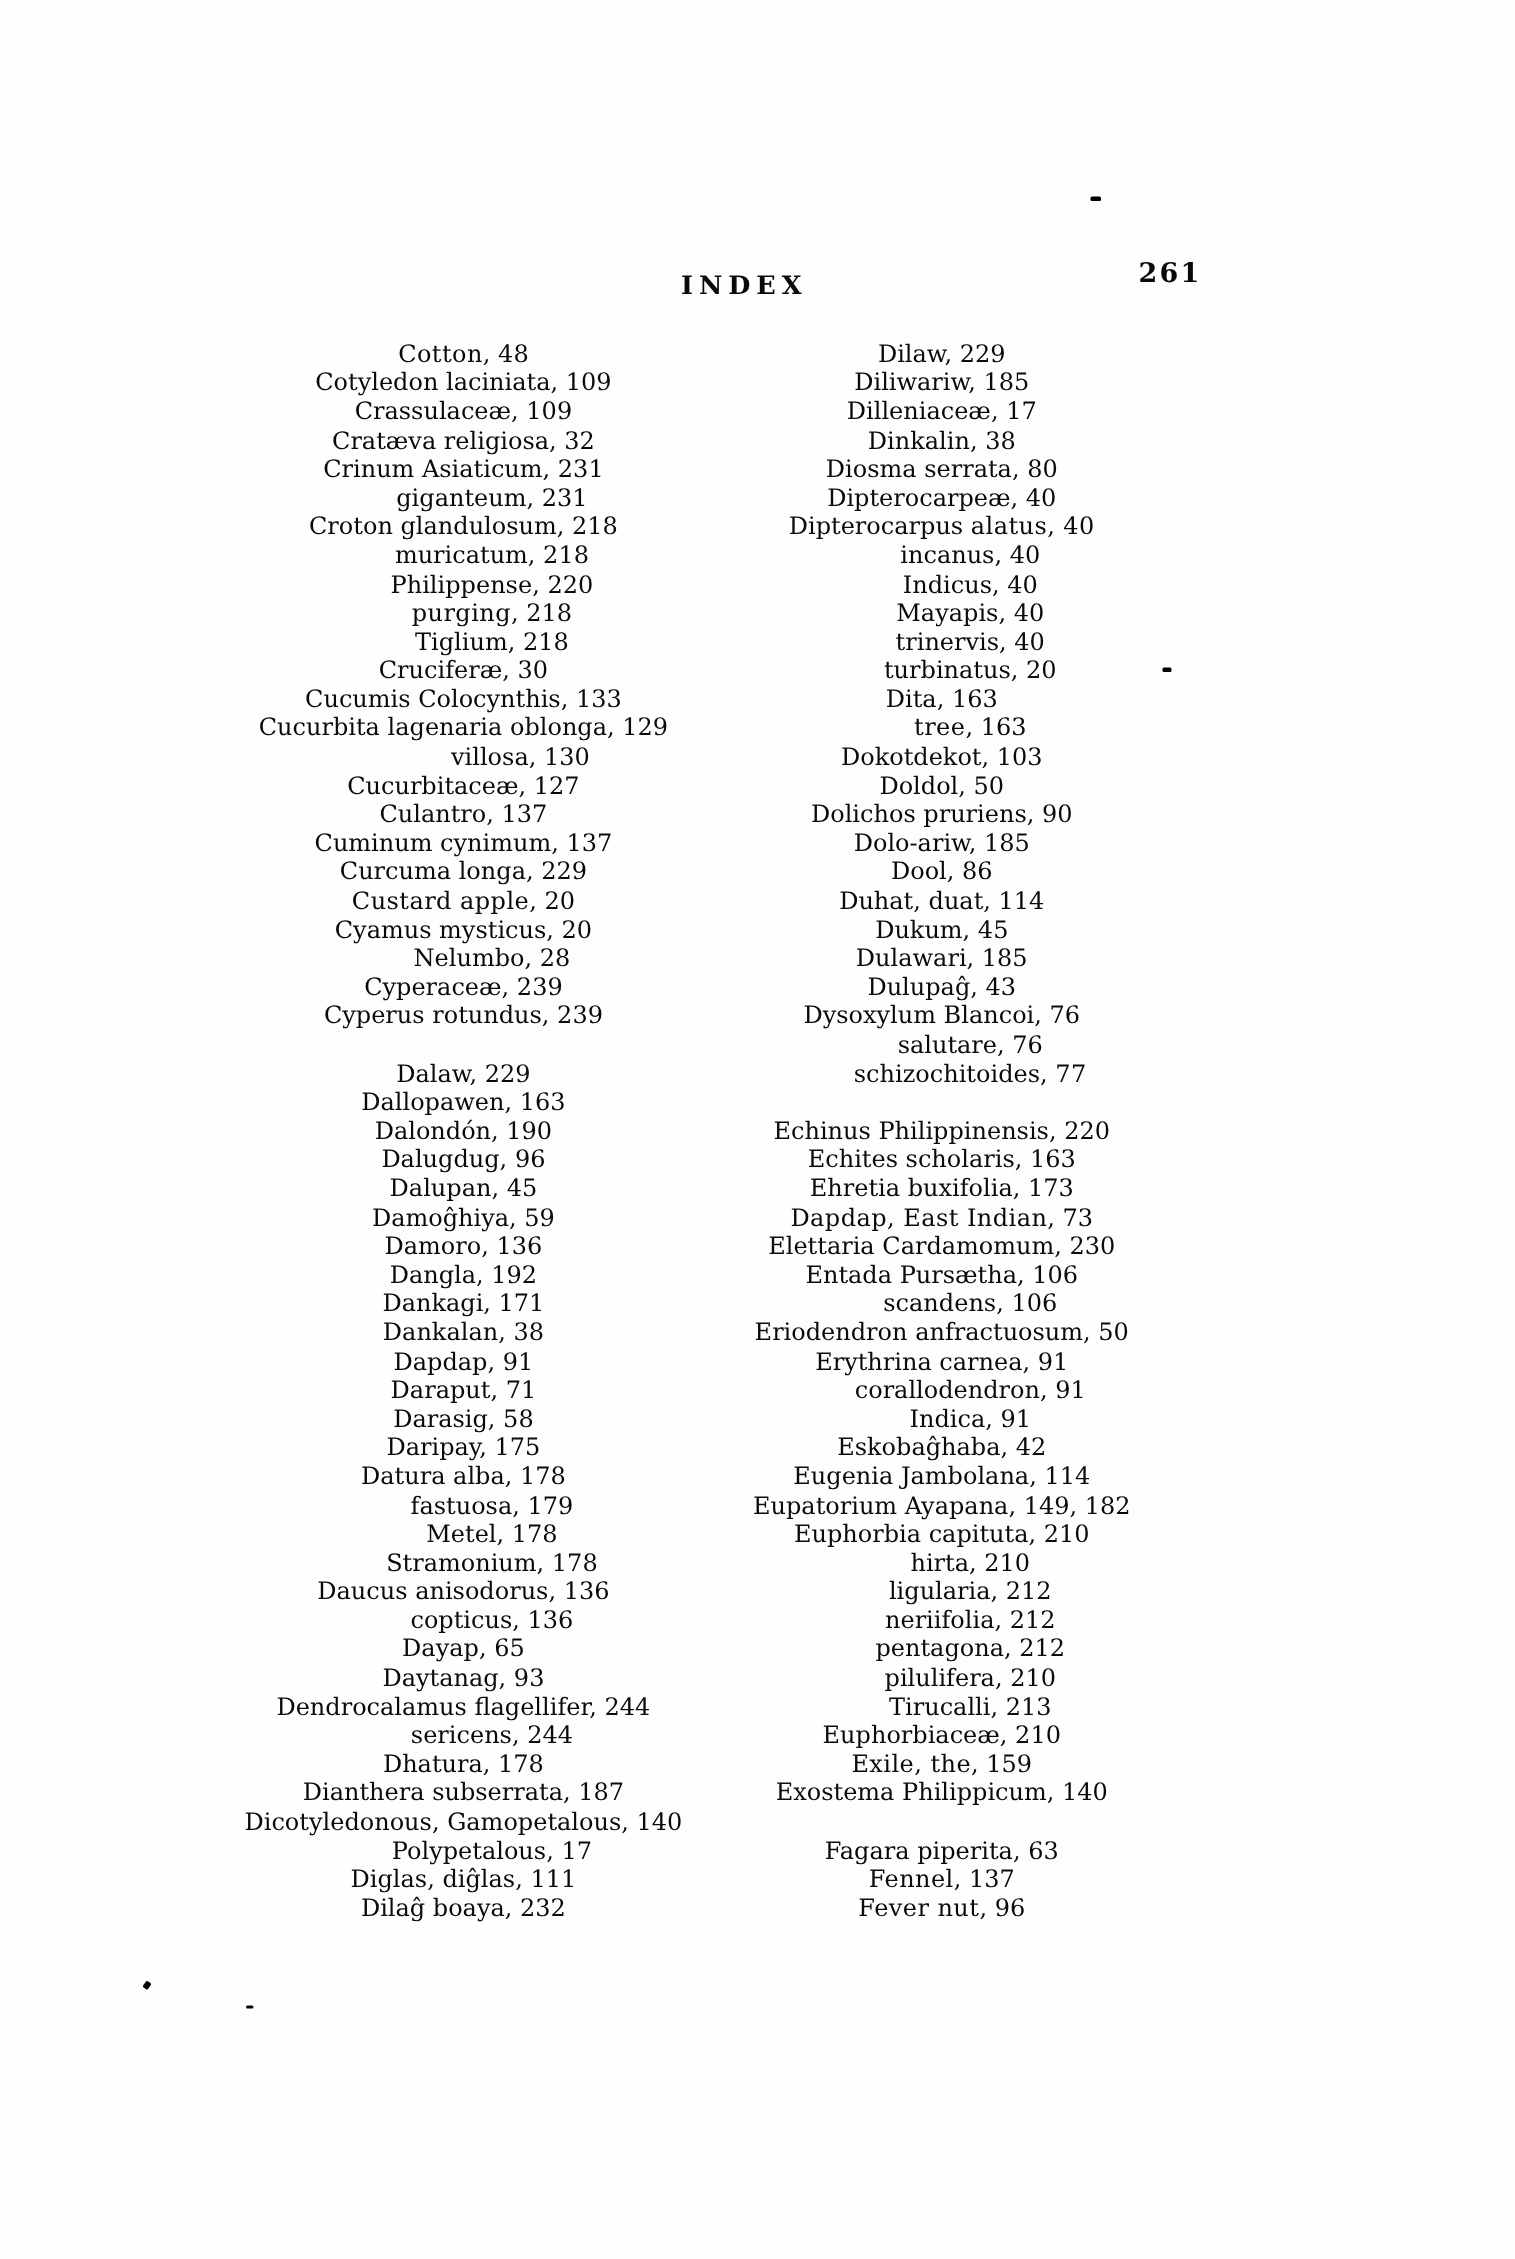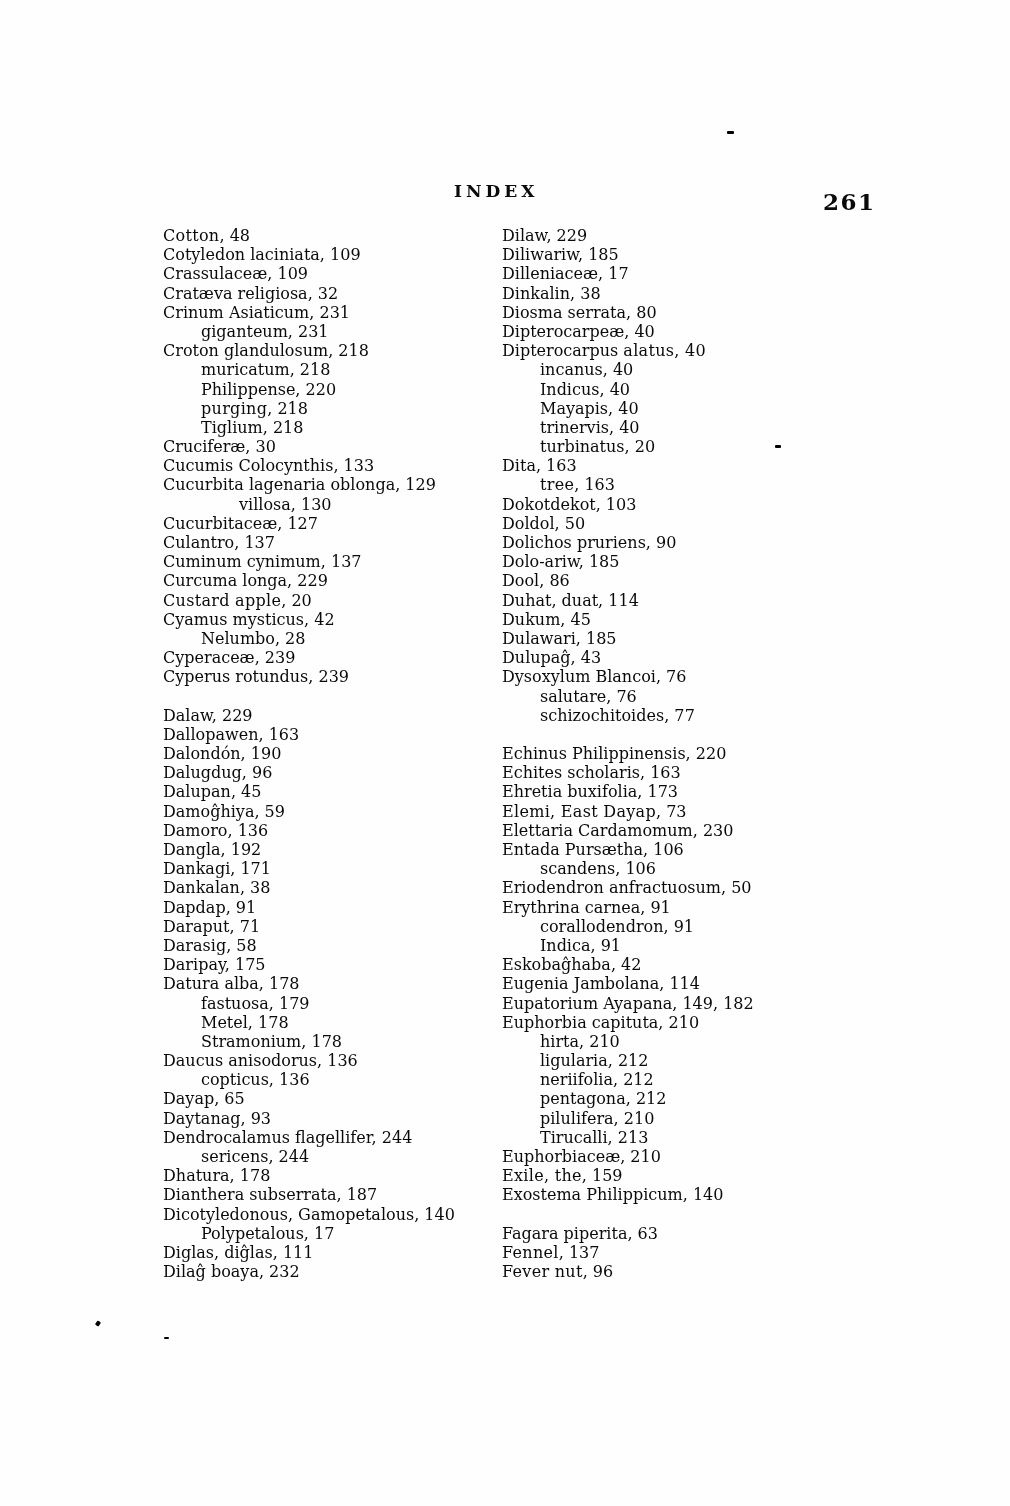--- a/index.html
+++ b/index.html
@@ -12,39 +12,39 @@
     height: 1506px;
     position: relative;
     font-family: "DejaVu Serif", serif;
     color: #0a0a0a;
     overflow: hidden;
   }
   .page {
     position: absolute;
     inset: 0;
     background: #fefefe;
+    text-align: center;
   }
   .header-title {
     position: absolute;
     left: 454px;
     top: 181px;
     font-size: 17px;
     font-weight: bold;
     letter-spacing: 4px;
     white-space: nowrap;
   }
   .page-number {
     position: absolute;
-    left: 823px;
+    left: 759px;
     top: 172px;
-    font-size: 23px;
+    font-size: 18px;
     font-weight: bold;
     letter-spacing: 1.5px;
     white-space: nowrap;
-    margin-top: 16px;
   }
   .col {
     position: absolute;
     top: 226px;
   }
   .col-left  { left: 163px; }
   .col-right { left: 502px; }
   .line {
     height: 19.2px;
     line-height: 19.2px;
@@ -89,21 +89,21 @@
       <div class="line ind-1"><span class="seg-roman">Tiglium, 218</span></div>
       <div class="line"><span class="seg-roman">Cruciferæ, 30</span></div>
       <div class="line"><span class="seg-roman">Cucumis Colocynthis, 133</span></div>
       <div class="line"><span class="seg-roman">Cucurbita lagenaria oblonga, 129</span></div>
       <div class="line ind-2"><span class="seg-roman">villosa, 130</span></div>
       <div class="line"><span class="seg-roman">Cucurbitaceæ, 127</span></div>
       <div class="line"><span class="seg-italic">Culantro</span><span class="seg-roman">, 137</span></div>
       <div class="line"><span class="seg-roman">Cuminum cynimum, 137</span></div>
       <div class="line"><span class="seg-roman">Curcuma longa, 229</span></div>
       <div class="line"><span class="seg-bold">Custard apple</span><span class="seg-roman">, 20</span></div>
-      <div class="line"><span class="seg-roman">Cyamus mysticus, 42</span></div>
+      <div class="line"><span class="seg-roman">Cyamus mysticus, 20</span></div>
       <div class="line ind-1"><span class="seg-roman">Nelumbo, 28</span></div>
       <div class="line"><span class="seg-roman">Cyperaceæ, 239</span></div>
       <div class="line"><span class="seg-roman">Cyperus rotundus, 239</span></div>
       <div class="line"></div>
       <div class="line"><span class="seg-italic">Dalaw</span><span class="seg-roman">, 229</span></div>
       <div class="line"><span class="seg-italic">Dallopawen</span><span class="seg-roman">, 163</span></div>
       <div class="line"><span class="seg-italic">Dalondón</span><span class="seg-roman">, 190</span></div>
       <div class="line"><span class="seg-italic">Dalugdug</span><span class="seg-roman">, 96</span></div>
       <div class="line"><span class="seg-italic">Dalupan</span><span class="seg-roman">, 45</span></div>
       <div class="line"><span class="seg-italic">Damoĝhiya</span><span class="seg-roman">, 59</span></div>
@@ -157,21 +157,21 @@
       <div class="line"><span class="seg-italic">Dukum</span><span class="seg-roman">, 45</span></div>
       <div class="line"><span class="seg-italic">Dulawari</span><span class="seg-roman">, 185</span></div>
       <div class="line"><span class="seg-italic">Dulupaĝ</span><span class="seg-roman">, 43</span></div>
       <div class="line"><span class="seg-roman">Dysoxylum Blancoi, 76</span></div>
       <div class="line ind-1"><span class="seg-roman">salutare, 76</span></div>
       <div class="line ind-1"><span class="seg-roman">schizochitoides, </span><span class="seg-bold">77</span></div>
       <div class="line"></div>
       <div class="line"><span class="seg-roman">Echinus Philippinensis, 220</span></div>
       <div class="line"><span class="seg-roman">Echites scholaris, 163</span></div>
       <div class="line"><span class="seg-roman">Ehretia buxifolia, 173</span></div>
-      <div class="line"><span class="seg-bold">Elemi, East Dayap</span><span class="seg-roman">, 73</span></div>
+      <div class="line"><span class="seg-bold">Dapdap, East Indian</span><span class="seg-roman">, 73</span></div>
       <div class="line"><span class="seg-roman">Elettaria Cardamomum, 230</span></div>
       <div class="line"><span class="seg-roman">Entada Pursætha, 106</span></div>
       <div class="line ind-1"><span class="seg-roman">scandens, 106</span></div>
       <div class="line"><span class="seg-roman">Eriodendron anfractuosum, 50</span></div>
       <div class="line"><span class="seg-roman">Erythrina carnea, 91</span></div>
       <div class="line ind-1"><span class="seg-roman">corallodendron, 91</span></div>
       <div class="line ind-1"><span class="seg-roman">Indica, 91</span></div>
       <div class="line"><span class="seg-italic">Eskobaĝhaba</span><span class="seg-roman">, 42</span></div>
       <div class="line"><span class="seg-roman">Eugenia Jambolana, 114</span></div>
       <div class="line"><span class="seg-roman">Eupatorium Ayapana, 149, 182</span></div>

